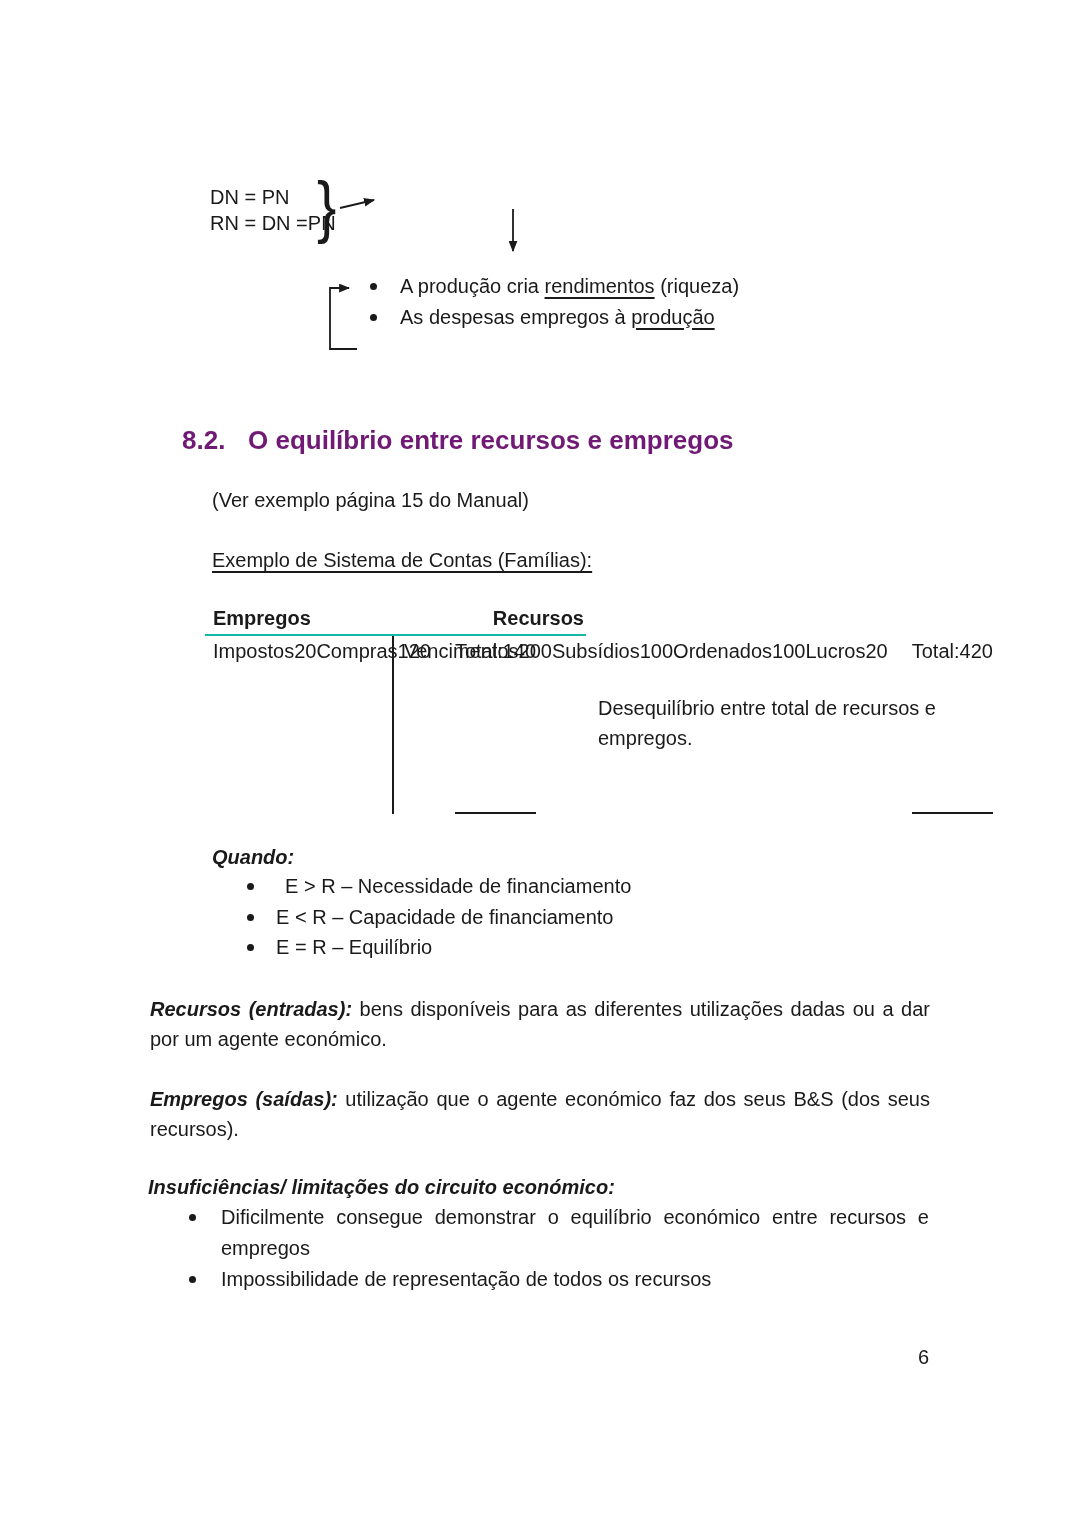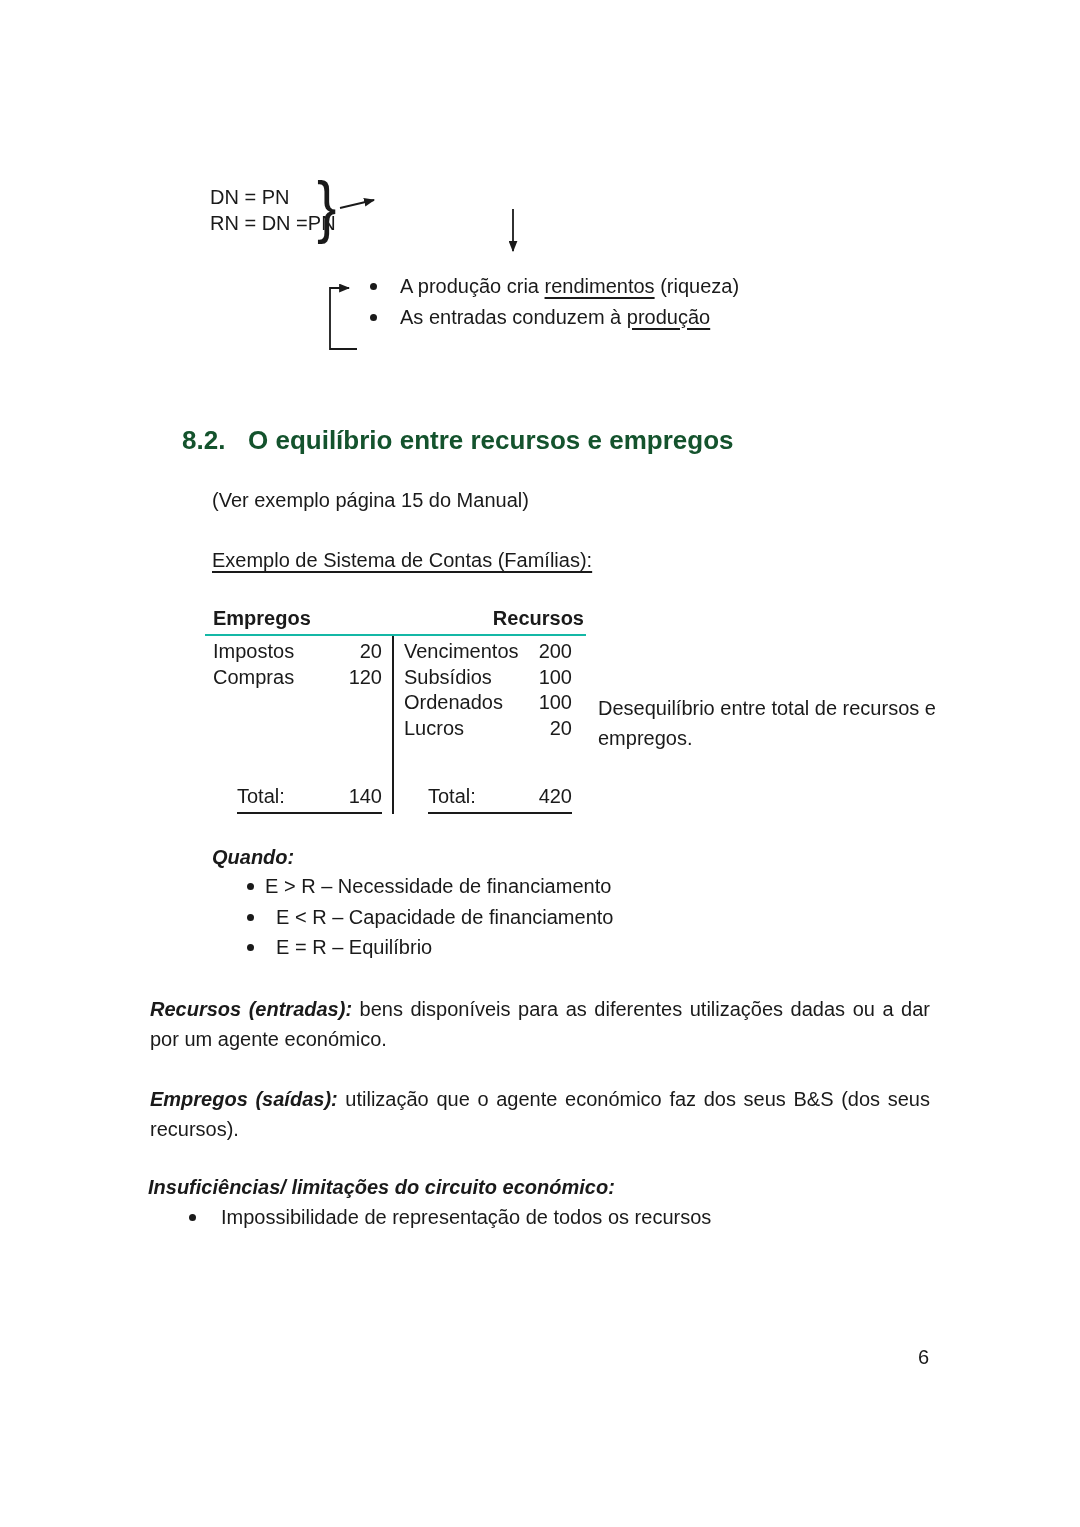--- a/index.html
+++ b/index.html
@@ -23,32 +23,32 @@
   }
   .diagram-title{font-weight:bold;font-size:20.5px;line-height:26px;}
   svg.overlay{position:absolute;left:0;top:0;pointer-events:none;}
 
   
   .b-row{display:flex;line-height:30.5px;}
   .b-dot{width:7px;height:7px;border-radius:50%;background:#1a1a1a;flex:none;margin-top:12px;}
   .b-text{margin-left:23px;}
 
   
-  .section-h{display:flex;color:#14532d;font-weight:bold;font-size:26px;line-height:32px;}
+  .section-h{display:flex;color:#701a75;font-weight:bold;font-size:26px;line-height:32px;}
   .section-h .num{width:66px;}
 
   
   .acct-table{left:205px;top:606px;width:381px;}
   .acct-header{
     display:flex;justify-content:space-between;font-weight:bold;
     line-height:24px;padding:0 2px 4px 8px;
     border-bottom:2px solid #14b8a6;
   }
   .acct-body{display:flex;height:178px;}
-  .acct-col{display:flex;flex-direction:column;box-sizing:border-box;}
+  .acct-col{display:flex;flex-direction:row;box-sizing:border-box;}
   .acct-col.left{width:187px;padding:3px 10px 0 8px;}
   .acct-col.right{flex:1;border-left:2px solid #1a1a1a;padding:3px 14px 0 10px;}
   .acct-row{display:flex;justify-content:space-between;line-height:25.5px;}
   .acct-spacer{flex:1;}
   .acct-total{
     display:flex;justify-content:space-between;line-height:25px;
     border-bottom:2px solid #1a1a1a;padding-bottom:3px;margin-left:24px;
   }
 
   .note{line-height:30px;}
@@ -77,21 +77,21 @@
   <div class="abs eq" style="left:210px;top:210px;">RN = DN =PN</div>
   <div class="abs brace" style="left:317px;top:176px;">}</div>
 
   <div class="abs" style="left:370px;top:271px;">
     <div class="b-row">
       <span class="b-dot"></span>
       <span class="b-text"><span>A produção cria </span><span class="ul">rendimentos</span><span> (riqueza)</span></span>
     </div>
     <div class="b-row">
       <span class="b-dot"></span>
-      <span class="b-text"><span>As entradas conduzem à </span><span class="ul">produção</span><span></span></span>
+      <span class="b-text"><span>As despesas empregos à </span><span class="ul">produção</span><span></span></span>
     </div>
   </div>
 
   <div class="abs section-h" style="left:182px;top:424px;">
     <span class="num">8.2.</span>
     <span>O equilíbrio entre recursos e empregos</span>
   </div>
 
   <div class="abs" style="left:212px;top:487px;line-height:26px;">(Ver exemplo página 15 do Manual)</div>
   <div class="abs ul" style="left:212px;top:547px;line-height:26px;">Exemplo de Sistema de Contas (Famílias):</div>
@@ -142,39 +142,43 @@
       </div>
     </div>
   </div>
 
   <div class="abs note" style="left:598px;top:693px;width:360px;">Desequilíbrio entre total de recursos e empregos.</div>
 
   <div class="abs bold" style="left:212px;top:844px;line-height:26px;">Quando:</div>
   <div class="abs" style="left:247px;top:871px;">
     <div class="b-row">
       <span class="b-dot"></span>
-      <span class="b-text" style="margin-left:11px;">E &gt; R – Necessidade de financiamento</span>
+      <span class="b-text" style="margin-left:31px;">E &gt; R – Necessidade de financiamento</span>
     </div>
     <div class="b-row">
       <span class="b-dot"></span>
       <span class="b-text" style="margin-left:22px;">E &lt; R – Capacidade de financiamento</span>
     </div>
     <div class="b-row">
       <span class="b-dot"></span>
       <span class="b-text" style="margin-left:22px;">E = R – Equilíbrio</span>
     </div>
   </div>
 
   <div class="abs para" style="left:150px;top:994px;width:780px;"><span class="lead">Recursos (entradas):</span><span> bens disponíveis para as diferentes utilizações dadas ou a dar por um agente económico.</span></div>
 
   <div class="abs para" style="left:150px;top:1084px;width:780px;"><span class="lead">Empregos (saídas):</span><span> utilização que o agente económico faz dos seus B&amp;S (dos seus recursos).</span></div>
 
   <div class="abs bold" style="left:148px;top:1174px;line-height:26px;">Insuficiências/ limitações do circuito económico:</div>
   <div class="abs" style="left:189px;top:1202px;">
     <div class="b-row">
       <span class="b-dot"></span>
+      <span class="b-text just" style="margin-left:25px;width:708px;line-height:31px;">Dificilmente consegue demonstrar o equilíbrio económico entre recursos e empregos</span>
+    </div>
+    <div class="b-row">
+      <span class="b-dot"></span>
       <span class="b-text" style="margin-left:25px;line-height:31px;">Impossibilidade de representação de todos os recursos</span>
     </div>
   </div>
 
   <div class="abs pagenum" style="left:918px;top:1346px;">6</div>
 
 </div>
 
 </body></html>

